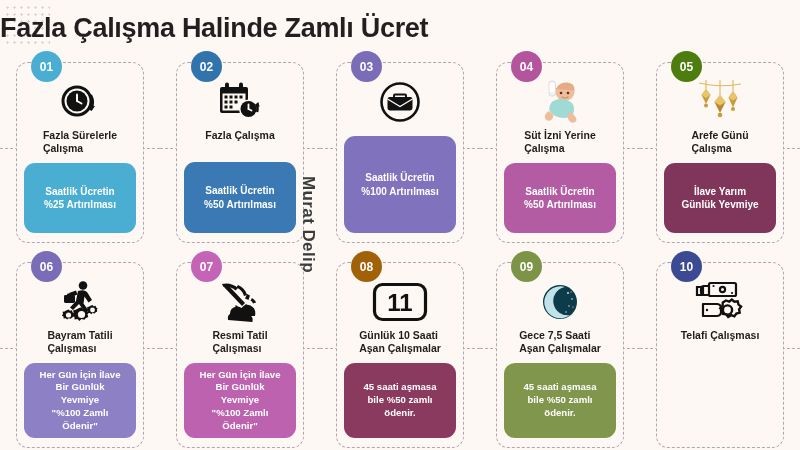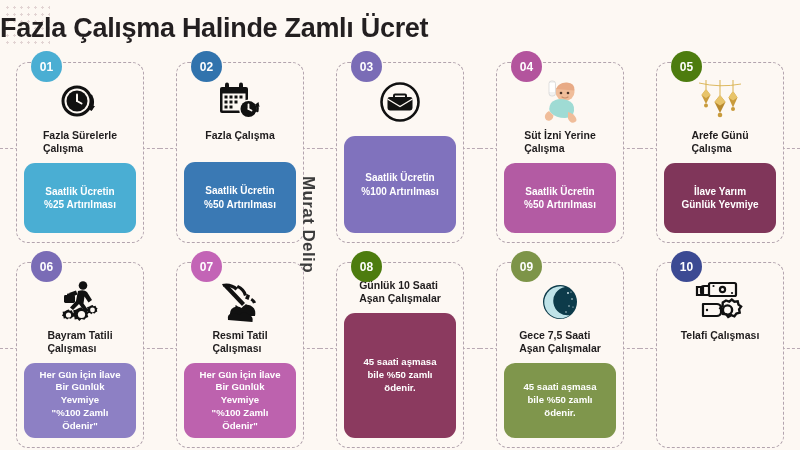--- a/index.html
+++ b/index.html
@@ -381,21 +381,27 @@
           <div class="pill" style="background: rgb(189, 98, 174);">Her Gün İçin İlave
 Bir Günlük
 Yevmiye
 "%100 Zamlı
 Ödenir"</div>
         </div>
       </div>
       <div class="cell">
         <div class="connector"></div>
         <div class="card">
-          <div class="badge" style="background: #4d7c0f;">08</div>
+          <div class="badge" style="background: #a16207;">08</div>
+          <div class="icon-wrap">
+            <svg width="56" height="40" viewBox="0 0 56 40">
+              <rect x="2.5" y="2.5" width="51" height="35" rx="8" fill="none" stroke="#111" stroke-width="3.2"></rect>
+              <text x="28" y="29" font-family="Liberation Sans, sans-serif" font-size="24" font-weight="bold" fill="#111" text-anchor="middle">11</text>
+            </svg>
+          </div>
           <div class="label">Günlük 10 Saati
 Aşan Çalışmalar</div>
           <div class="pill" style="background: rgb(139, 58, 95);">45 saati aşmasa
 bile %50 zamlı
 ödenir.</div>
         </div>
       </div>
       <div class="cell">
         <div class="connector"></div>
         <div class="card">

